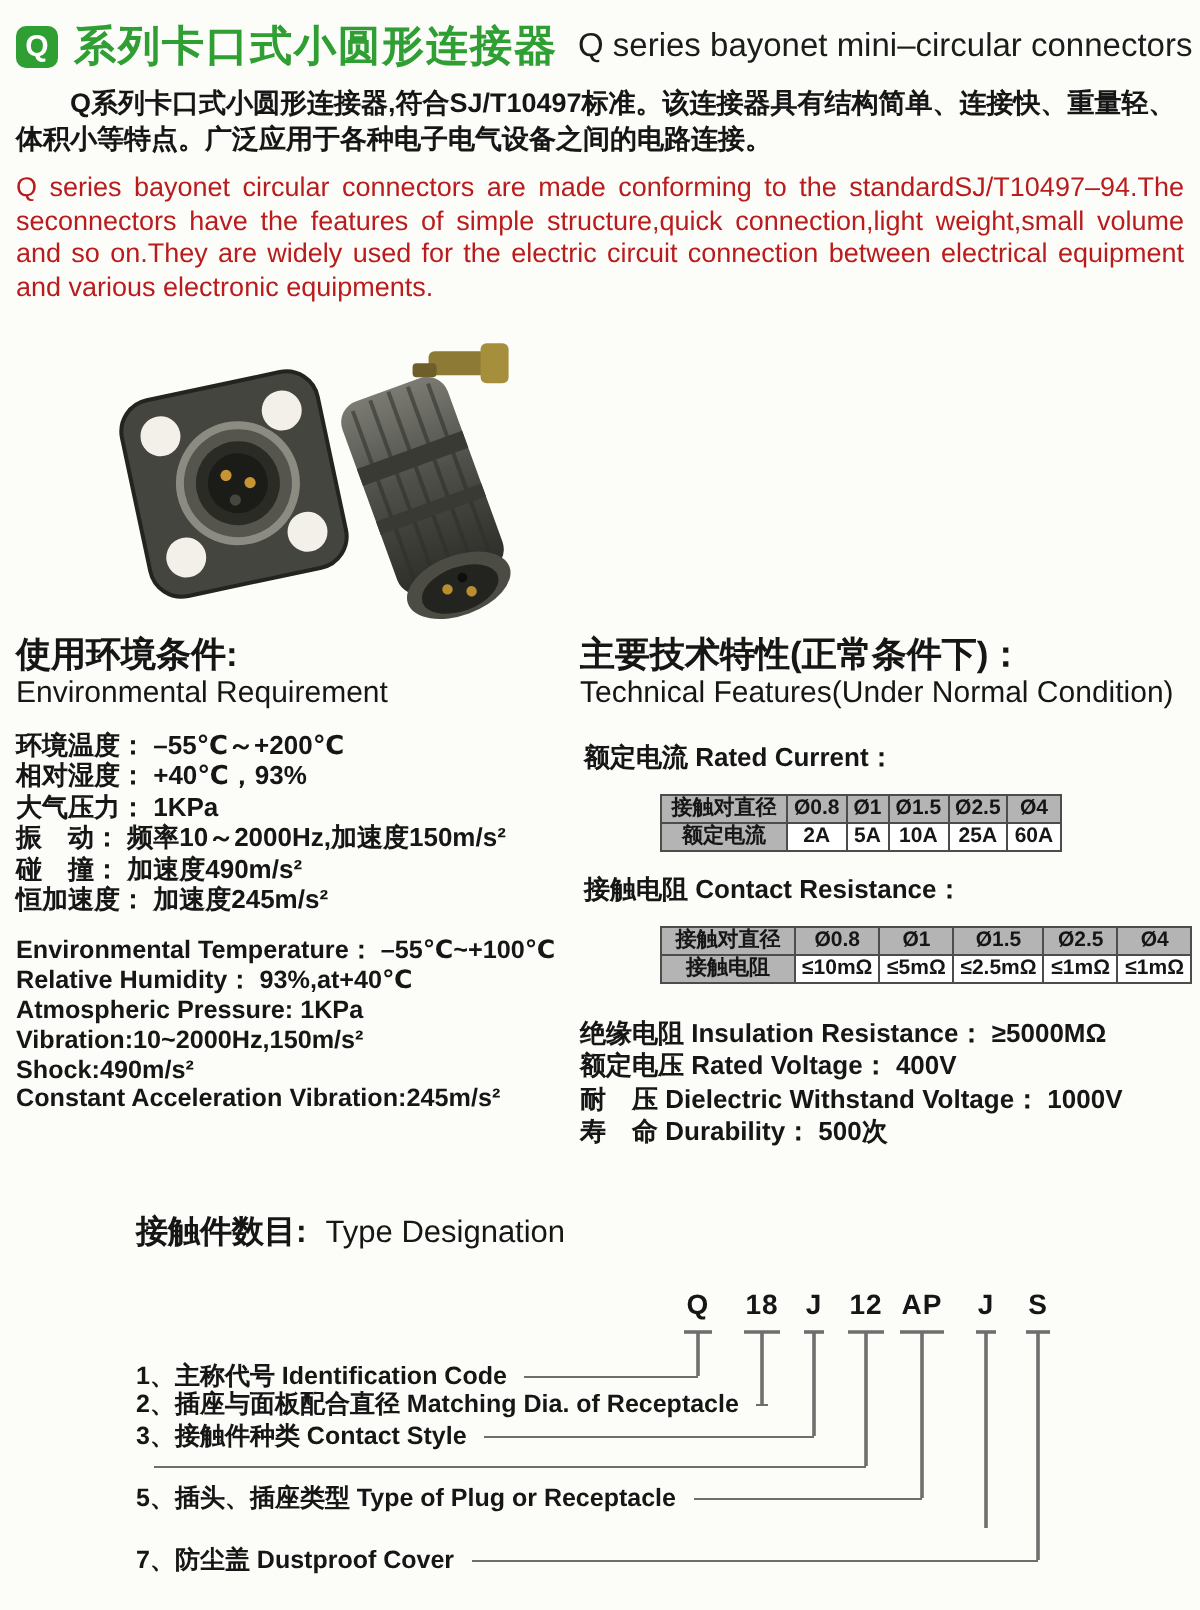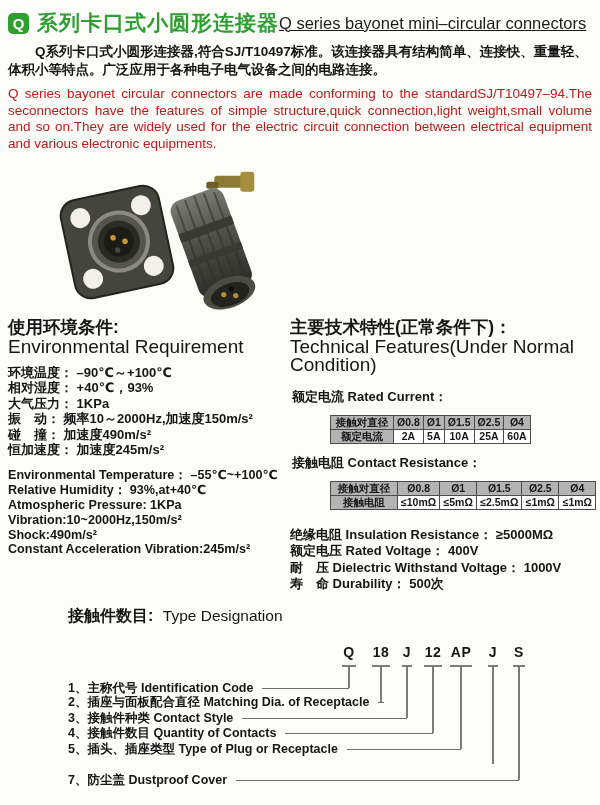--- a/index.html
+++ b/index.html
@@ -8,36 +8,36 @@
     background:#fcfcf9;color:#161616;
     font-family:"Liberation Sans","DejaVu Sans",sans-serif;
   }
   .page{position:absolute;inset:0;}
 
   
   .header{position:absolute;top:9px;left:8px;right:4px;display:flex;align-items:center;}
   .badge{width:21px;height:21px;border-radius:5px;background:#2f9e33;color:#fff;
          font-weight:700;font-size:15px;display:flex;align-items:center;justify-content:center;flex:0 0 auto;}
   .title-zh{color:#2f9e33;font-weight:700;font-size:21px;letter-spacing:1px;margin-left:8px;white-space:nowrap;}
-  .title-en{color:#1c1c1c;font-size:16.5px;white-space:nowrap;text-decoration:underline;}
+  .title-en{color:#1c1c1c;font-size:16.5px;margin-left:10px;white-space:nowrap;}
 
   
   .intro-zh{position:absolute;top:43px;left:8px;width:586px;font-size:13.5px;font-weight:600;
             line-height:17.5px;text-indent:2em;}
   .intro-en{position:absolute;top:86px;left:8px;width:584px;font-size:13.5px;line-height:16.6px;
             text-align:justify;color:#b91c1c;}
 
   
   .photos{position:absolute;top:163px;left:0;width:600px;height:152px;}
 
   
   .col-left{position:absolute;top:317px;left:8px;width:278px;}
   .col-right{position:absolute;top:317px;left:290px;width:306px;}
   .sec-title-zh{font-size:17.5px;font-weight:700;margin:0;line-height:20px;}
-  .sec-title-en{font-size:19px;font-weight:400;margin:1px 0 0 0;line-height:18px;}
+  .sec-title-en{font-size:15px;font-weight:400;margin:1px 0 0 0;line-height:18px;}
   .env-zh{margin-top:9px;}
   .env-zh .line{font-size:13px;font-weight:600;line-height:15.4px;white-space:nowrap;}
   .env-en{margin-top:11px;}
   .env-en .line{font-size:12.6px;font-weight:700;line-height:14.8px;white-space:nowrap;}
 
   .tech-label{font-size:13px;font-weight:600;margin:14px 0 0 2px;white-space:nowrap;}
   table.spec-table{border-collapse:collapse;margin:9px 0 0 40px;}
   table.spec-table td{border:1px solid #4c4c4c;background:#fff;font-size:10.5px;font-weight:700;
       padding:1px 3px;text-align:center;white-space:nowrap;line-height:11px;height:11px;}
   table.spec-table td.hd{background:#b4b4b4;}
@@ -149,21 +149,21 @@
         <rect x="227" y="8" width="9" height="30" rx="2" fill="#8d7a35" transform="rotate(-10 231 23)"></rect>
         <rect x="230" y="-18" width="12" height="38" rx="3" fill="#6e5f2a"></rect>
       </g>
     </svg>
   </div>
 
   <div class="col-left">
     <div class="sec-title-zh">使用环境条件:</div>
     <div class="sec-title-en">Environmental Requirement</div>
     <div class="env-zh">
-      <div class="line">环境温度： –90℃～+100℃</div>
+      <div class="line">环境温度： –55℃～+200℃</div>
       <div class="line">相对湿度： +40℃，93%</div>
       <div class="line">大气压力： 1KPa</div>
       <div class="line">振　动： 频率10～2000Hz,加速度150m/s²</div>
       <div class="line">碰　撞： 加速度490m/s²</div>
       <div class="line">恒加速度： 加速度245m/s²</div>
     </div>
     <div class="env-en">
       <div class="line">Environmental Temperature： –55℃~+100℃</div>
       <div class="line">Relative Humidity： 93%,at+40℃</div>
       <div class="line">Atmospheric Pressure: 1KPa</div>
@@ -270,21 +270,20 @@
     </div>
     <div class="d-item" style="top:54px;width:313px;">
       <span class="txt">2、插座与面板配合直径 Matching Dia. of Receptacle</span>
         <span class="lead"></span>
     </div>
     <div class="d-item" style="top:70px;width:339px;">
       <span class="txt">3、接触件种类 Contact Style</span>
         <span class="lead"></span>
     </div>
     <div class="d-item" style="top:85px;width:365px;">
-      <span class="txt">4、接触件数目 Quantity of Contacts</span>
         <span class="lead"></span>
     </div>
     <div class="d-item" style="top:101px;width:393px;">
       <span class="txt">5、插头、插座类型 Type of Plug or Receptacle</span>
         <span class="lead"></span>
     </div>
     <div class="d-item" style="top:132px;width:451px;">
       <span class="txt">7、防尘盖  Dustproof Cover</span>
         <span class="lead"></span>
     </div>

